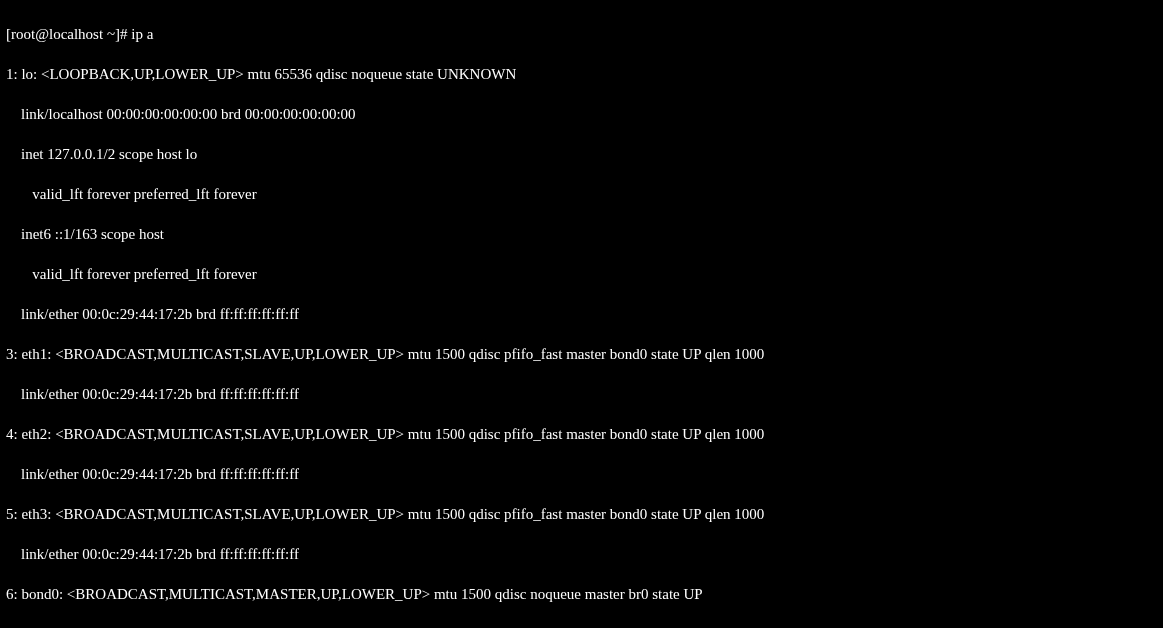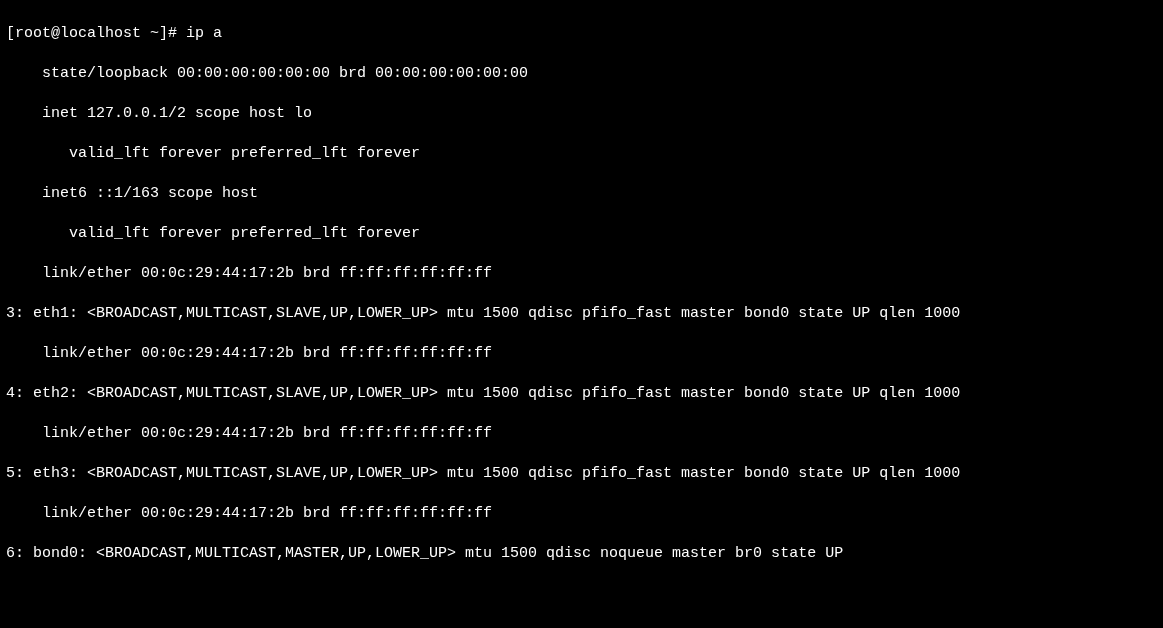--- a/index.html
+++ b/index.html
@@ -11,28 +11,29 @@
     font-size: 15px;
     line-height: 20px;
     width: 1163px;
     height: 628px;
     overflow: hidden;
   }
   .terminal {
     padding: 4px 6px;
     white-space: pre;
   }
-  .line { display: block; }
+  .line { display: block; font-family: Liberation Serif, serif; }
 </style>
 </head>
 <body>
 
 <div class="terminal">
 <span class="line">[root@localhost ~]# ip a</span>
-<span class="line">    state/loopback 00:00:00:00:00:00 brd 00:00:00:00:00:00</span>
+<span class="line">1: lo: &lt;LOOPBACK,UP,LOWER_UP&gt; mtu 65536 qdisc noqueue state UNKNOWN</span>
+<span class="line">    link/localhost 00:00:00:00:00:00 brd 00:00:00:00:00:00</span>
 <span class="line">    inet 127.0.0.1/2 scope host lo</span>
 <span class="line">       valid_lft forever preferred_lft forever</span>
 <span class="line">    inet6 ::1/163 scope host</span>
 <span class="line">       valid_lft forever preferred_lft forever</span>
 <span class="line">    link/ether 00:0c:29:44:17:2b brd ff:ff:ff:ff:ff:ff</span>
 <span class="line">3: eth1: &lt;BROADCAST,MULTICAST,SLAVE,UP,LOWER_UP&gt; mtu 1500 qdisc pfifo_fast master bond0 state UP qlen 1000</span>
 <span class="line">    link/ether 00:0c:29:44:17:2b brd ff:ff:ff:ff:ff:ff</span>
 <span class="line">4: eth2: &lt;BROADCAST,MULTICAST,SLAVE,UP,LOWER_UP&gt; mtu 1500 qdisc pfifo_fast master bond0 state UP qlen 1000</span>
 <span class="line">    link/ether 00:0c:29:44:17:2b brd ff:ff:ff:ff:ff:ff</span>
 <span class="line">5: eth3: &lt;BROADCAST,MULTICAST,SLAVE,UP,LOWER_UP&gt; mtu 1500 qdisc pfifo_fast master bond0 state UP qlen 1000</span>

